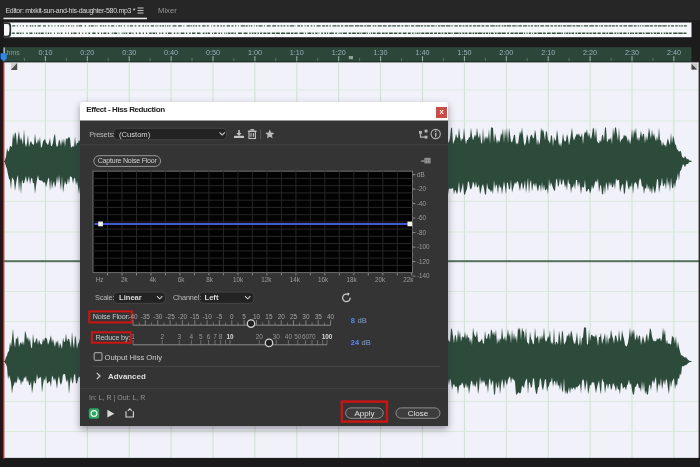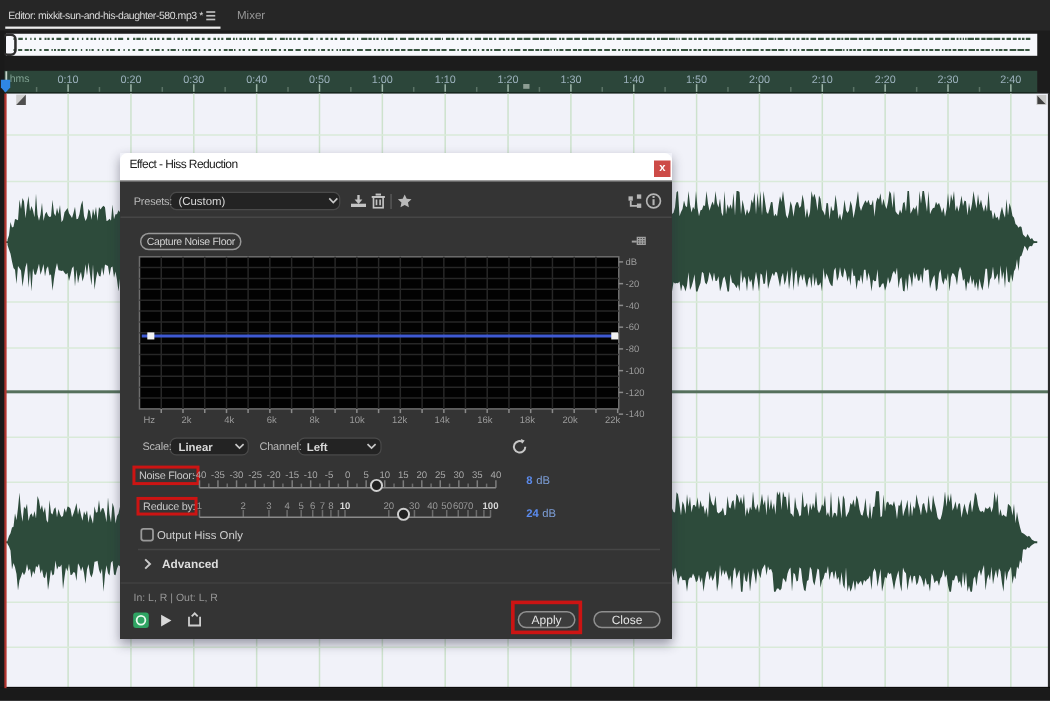--- a/index.html
+++ b/index.html
@@ -118,21 +118,21 @@
   <path d="M0.6,53.2 L6.8,53.2 L6.8,58.4 L3.7,61.6 L0.6,58.4 Z" fill="#2f87e6"></path>
 
   <rect x="10.8" y="63.1" width="6.4" height="6.9" fill="#cfcfcf"></rect>
   <path d="M10.8,70 L17.2,63.1 L17.2,70 Z" fill="#4f4f4f"></path>
   <rect x="691" y="63.3" width="6.6" height="6.7" fill="#c9c9c9"></rect>
   <path d="M691.6,63.9 L697,69.4 L691.6,69.4 Z" fill="#3f3f3f"></path>
 </svg>
 
 <div class="abs" style="left:80.3px;top:102.4px;width:367.4px;height:323.4px;box-shadow:0 3px 7px rgba(40,40,60,.45)">
   <div class="abs" style="left:0;top:0;width:367.4px;height:17.3px;background:#fff;border-radius:5px 5px 0 0">
-    <div class="abs" style="left:6px;top:3px;font-size:8px;font-weight:400;color:#202020;letter-spacing:-.4px">Effect - Hiss Reduction</div>
+    <div class="abs" style="left:6px;top:3px;font-size:8px;font-weight:700;color:#202020;letter-spacing:-.4px">Effect - Hiss Reduction</div>
     <div class="abs" style="left:355.7px;top:4.5px;width:11.3px;height:10.7px;background:#cd4b47;color:#fff;font-size:7.5px;font-weight:700;text-align:center;line-height:10.7px">x</div>
   </div>
   <div class="abs" style="left:0;top:17.3px;width:367.4px;height:306.1px;background:#343434"></div>
   <div class="abs" style="left:0;top:17.3px;width:367.4px;height:1.2px;background:#9c9c9c"></div>
 </div>
 
 <svg class="abs" style="left:0;top:0" width="700" height="467" viewBox="0 0 700 467">
 
   <rect x="113.5" y="128.3" width="113" height="11.4" rx="4" fill="#232323" stroke="#4a4a4a" stroke-width="0.8"></rect>
   <text x="89.2" y="136.6" font-size="7.3" letter-spacing="-0.15" fill="#b9b9b9">Presets:</text>

